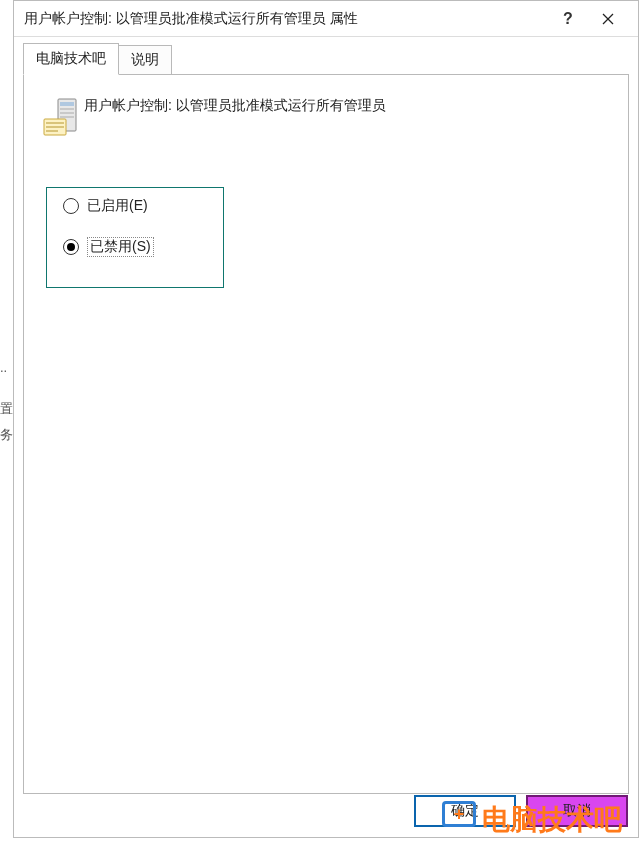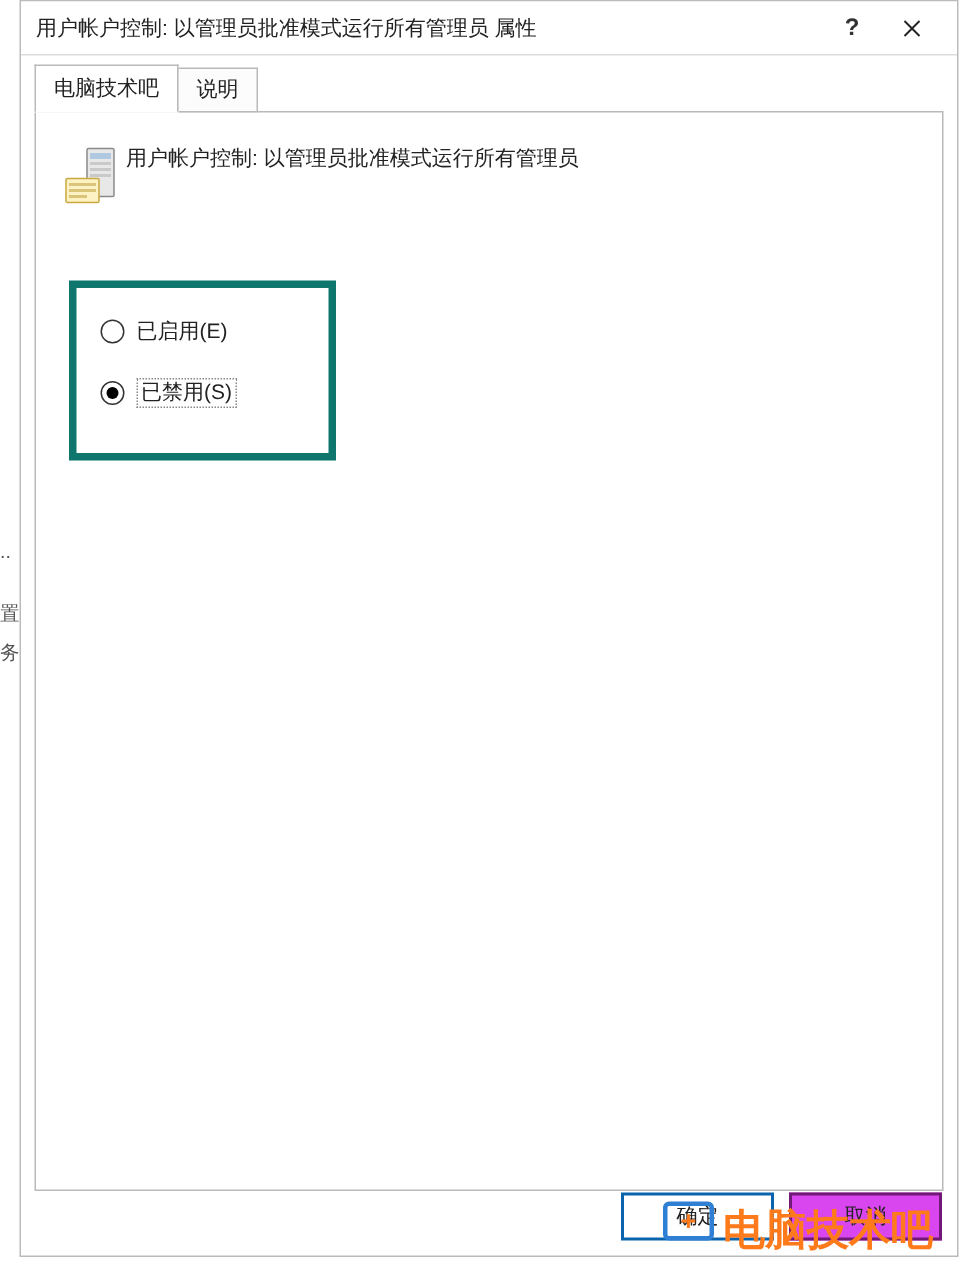--- a/index.html
+++ b/index.html
@@ -100,22 +100,22 @@
       width: 44px;
       height: 44px;
       flex-shrink: 0;
     }
     .policy-title {
       font-size: 14px;
       color: #222;
       padding-top: 2px;
     }
     .radio-frame {
-      border: 5px solid #0f766e;
-      padding: 20px 16px 30px 16px;
+      border: 1px solid #0f766e;
+      padding: 9px 16px 30px 16px;
       width: 178px;
       margin-left: 6px;
     }
     .radio-row {
       display: flex;
       align-items: center;
       gap: 8px;
       margin-bottom: 22px;
       cursor: pointer;
     }

